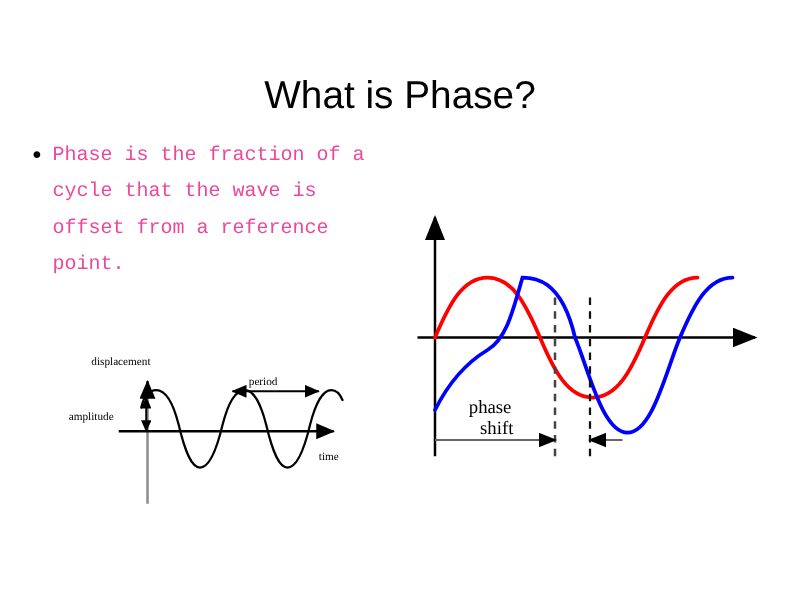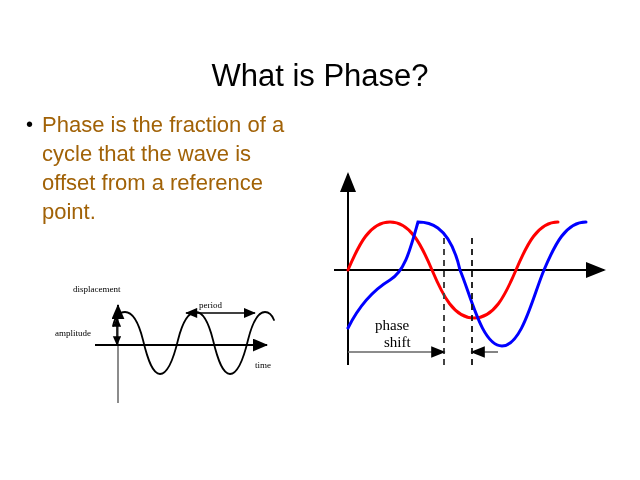--- a/index.html
+++ b/index.html
@@ -40,24 +40,24 @@
   }
   .bullet-dot {
     width: 16px;
     flex: 0 0 16px;
     font-size: 20px;
     line-height: 29px;
     color: #000000;
     text-align: left;
   }
   .bullet-text {
-    font-family: Liberation Sans, sans-serif;
-    font-size: 22px;
+    font-family: Liberation Mono, monospace;
+    font-size: 16px;
     line-height: 29px;
-    color: #a16207;
+    color: #ec4899;
     width: 268px;
   }
   #small-figure {
     position: absolute;
     left: 55px;
     top: 278px;
     width: 240px;
     height: 125px;
   }
   #big-figure {

